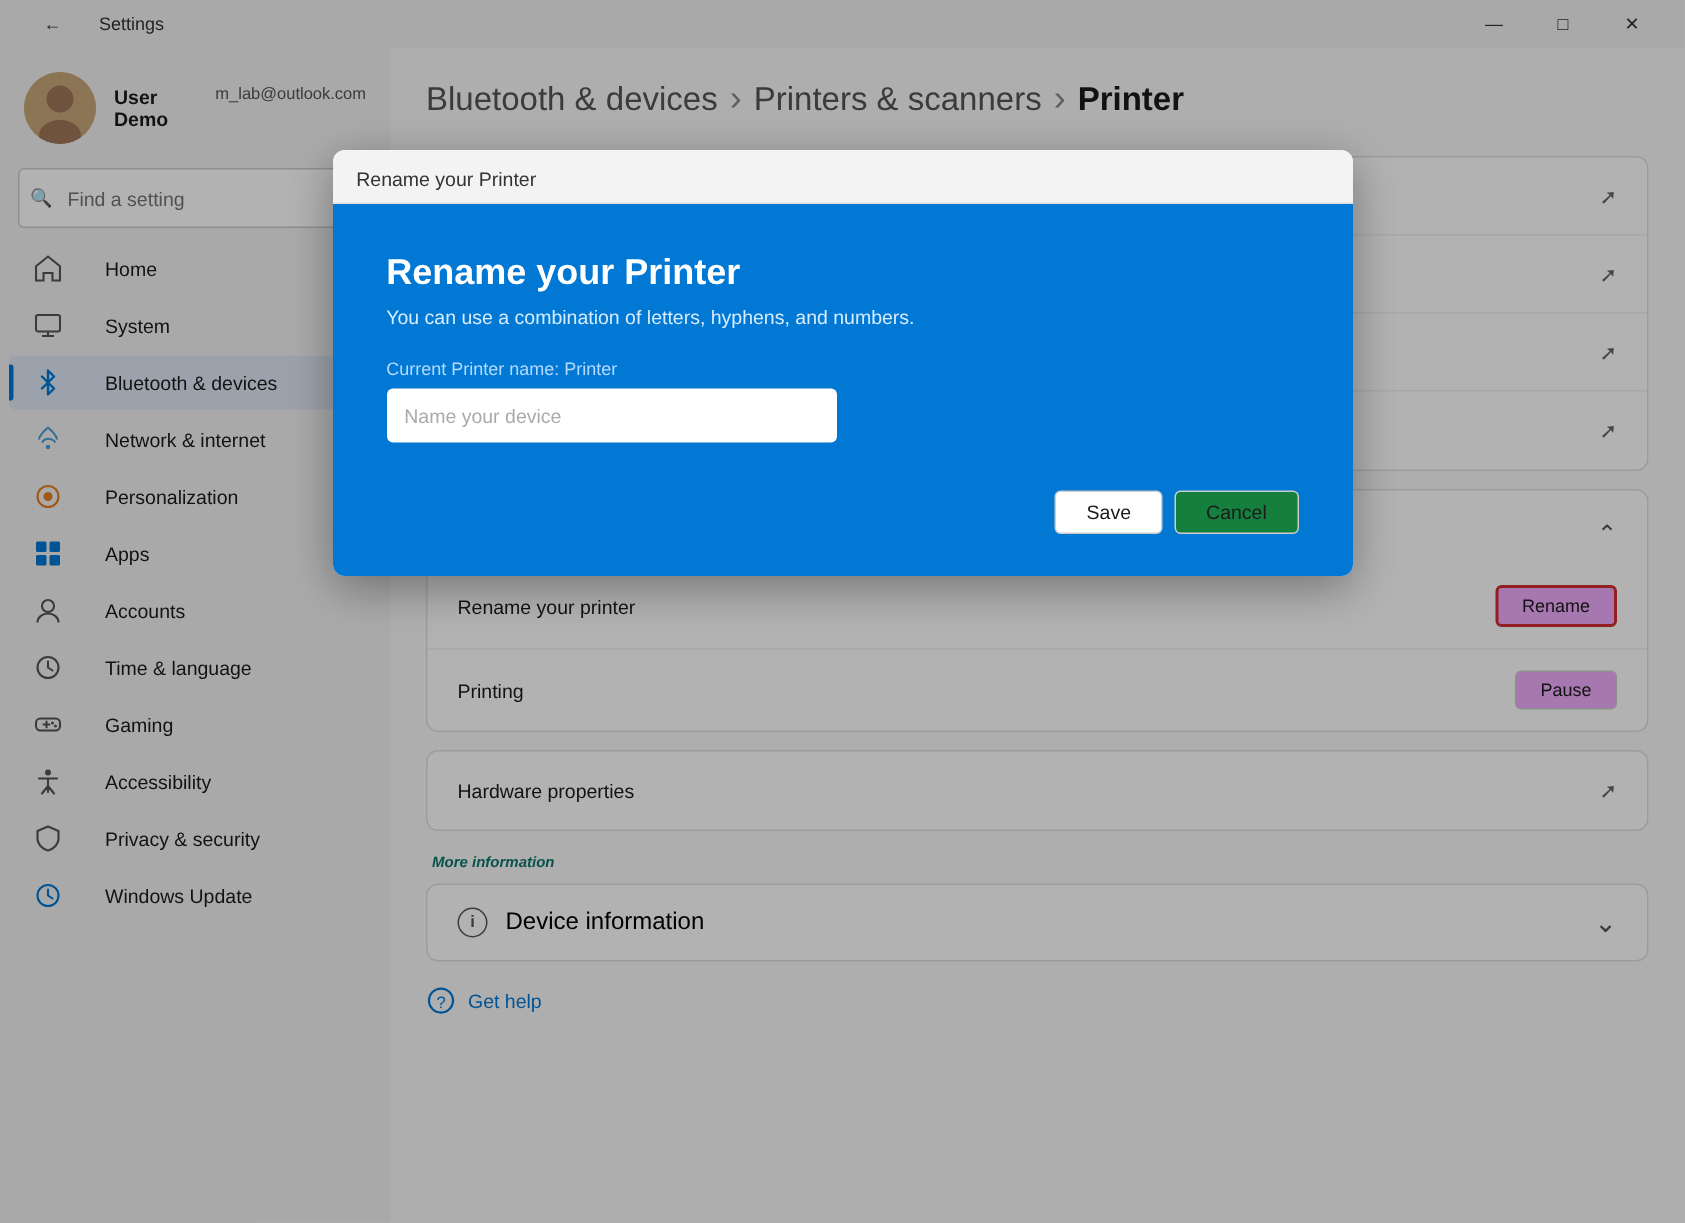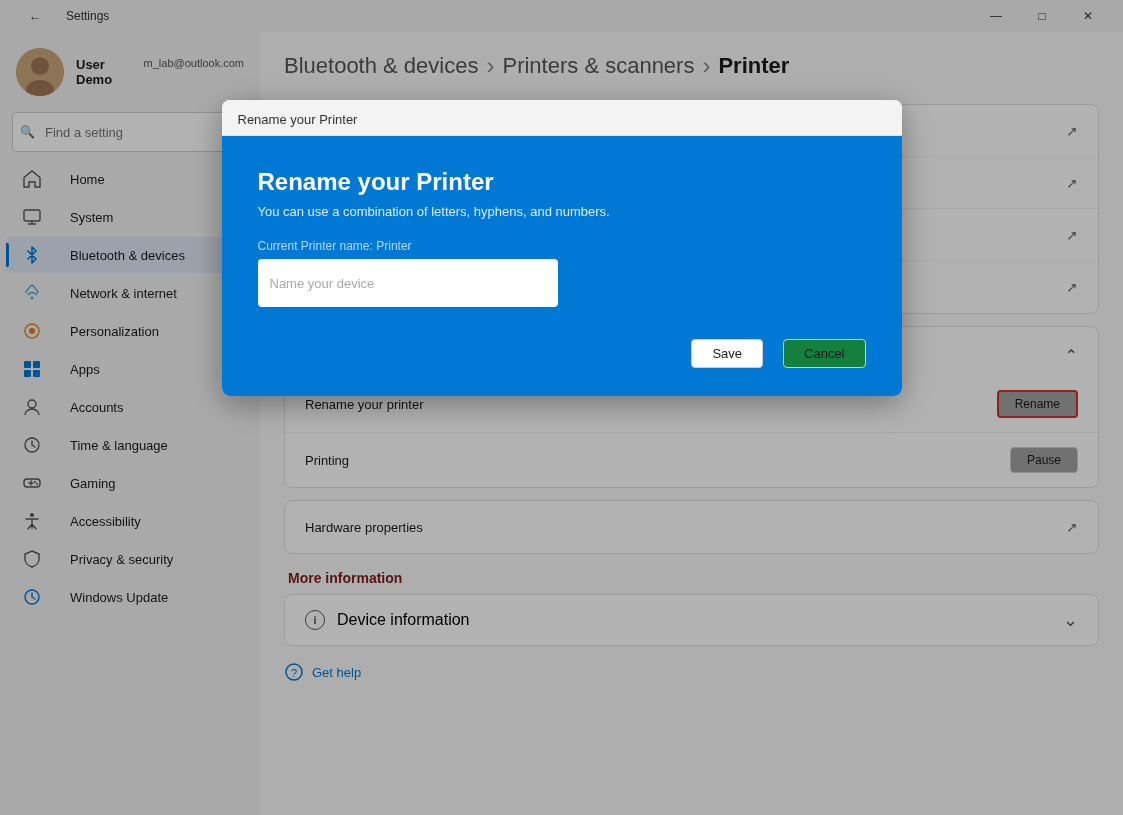--- a/index.html
+++ b/index.html
@@ -145,31 +145,31 @@
       cursor: pointer;
     }
     .section-title { font-size: 13px; font-weight: 600; color: #1a1a1a; }
     .section-subtitle { font-size: 11px; color: #666; margin-top: 2px; }
     .chevron-icon { font-size: 16px; color: #555; }
 
     .action-btn {
       padding: 5px 16px;
       border-radius: 4px;
       border: 1px solid #ccc;
-      background: #a3a3a3;
+      background: #f0abfc;
       font-size: 12px;
       cursor: pointer;
       color: #1a1a1a;
     }
     .action-btn.highlighted {
       border: 2px solid #d32f2f;
     }
 
     .more-info-section { margin-top: 16px; }
-    .more-info-title { font-size: 14px; font-weight: 600; color: #7f1d1d; margin-bottom: 8px; padding-left: 4px; }
+    .more-info-title { font-size: 10px; font-weight: 600; color: #0f766e; margin-bottom: 8px; padding-left: 4px; font-style: italic; }
 
     .device-info-row {
       background: white;
       border-radius: 8px;
       border: 1px solid #e0e0e0;
       padding: 14px 20px;
       display: flex;
       align-items: center;
       justify-content: space-between;
     }
@@ -215,31 +215,31 @@
     }
     .dialog-body {
       background: #0078d4;
       padding: 32px 36px 28px 36px;
     }
     .dialog-title { font-size: 24px; font-weight: 600; color: white; margin-bottom: 8px; }
     .dialog-desc { font-size: 13px; color: #d8ecff; margin-bottom: 20px; }
     .dialog-label { font-size: 12px; color: #b3d9ff; margin-bottom: 6px; }
     .dialog-input {
       width: 300px;
-      height: 48px;
+      height: 36px;
       border: none;
       border-radius: 4px;
       padding: 0 12px;
       font-size: 13px;
       outline: none;
       background: white;
       margin-bottom: 32px;
     }
     .dialog-input::placeholder { color: #aaa; }
-    .dialog-actions { display: flex; justify-content: flex-end; gap: 20px; }
+    .dialog-actions { display: flex; justify-content: flex-end; gap: 8px; }
     .dialog-save-btn {
       padding: 6px 20px;
       background: white;
       border: 1px solid #ccc;
       border-radius: 4px;
       font-size: 13px;
       cursor: pointer;
       color: #1a1a1a;
     }
     .dialog-cancel-btn {

